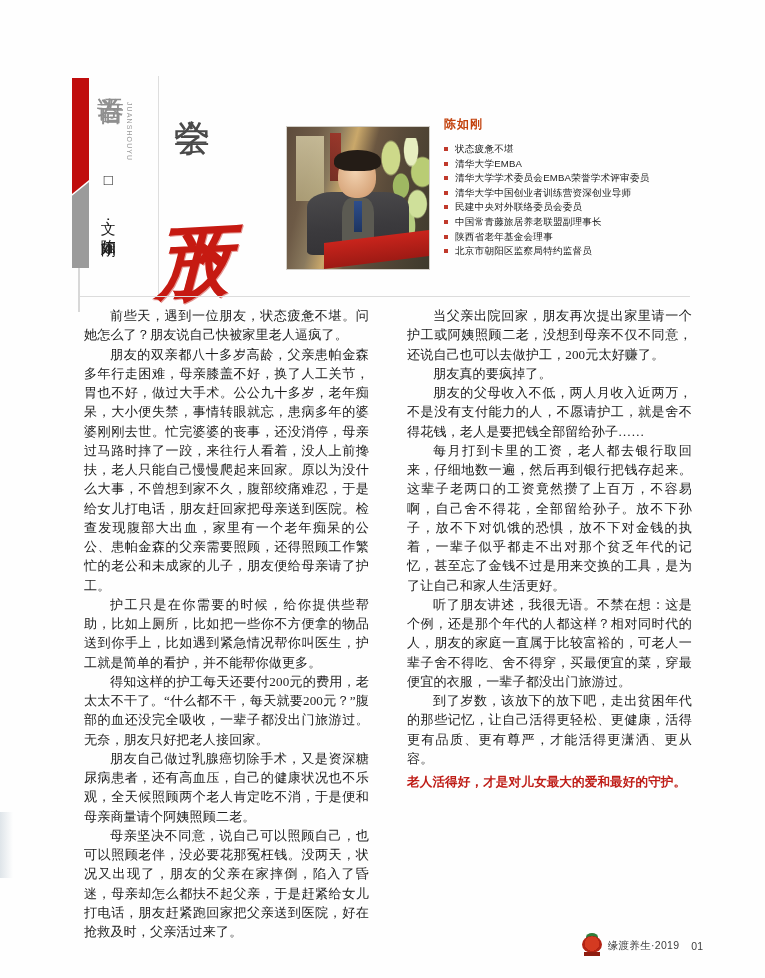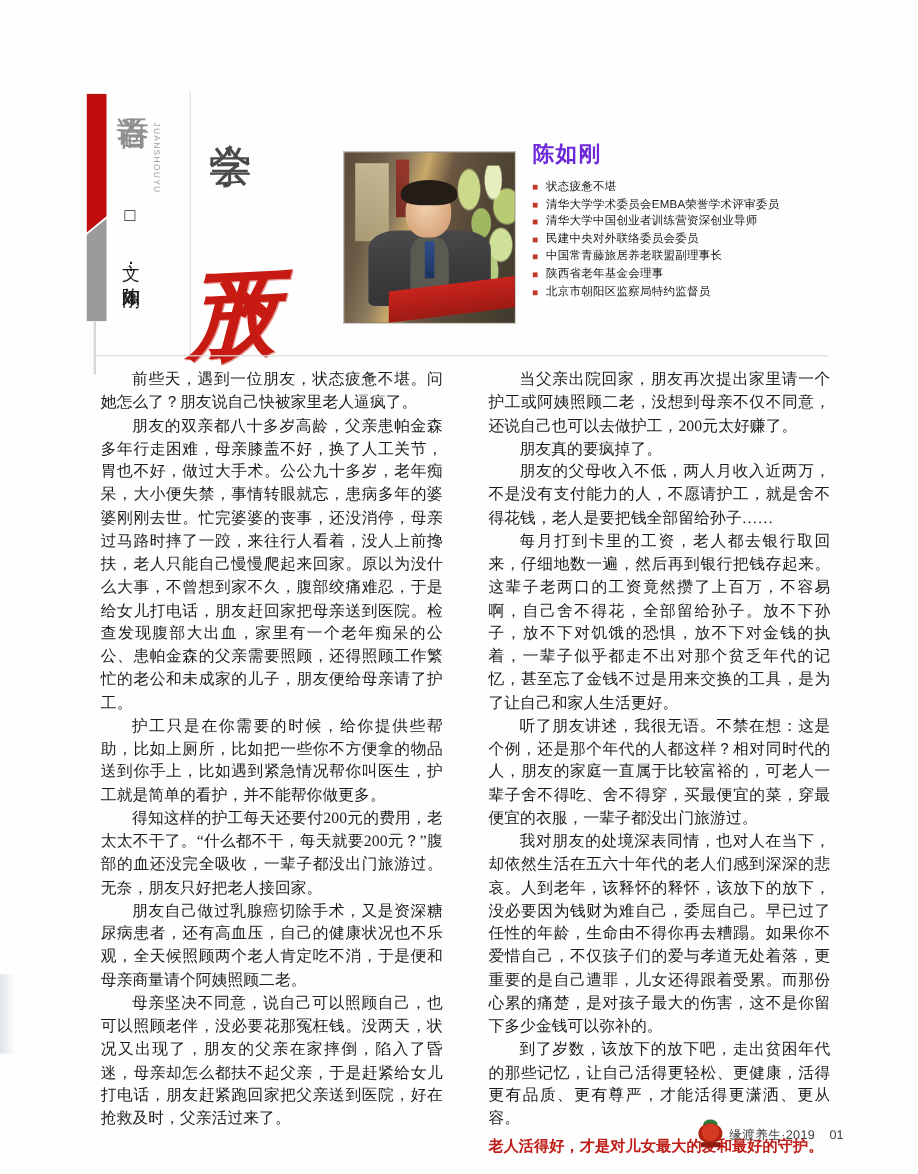--- a/index.html
+++ b/index.html
@@ -230,23 +230,23 @@
 
   
   .bio {
     position: absolute;
     left: 444px;
     top: 116px;
     width: 250px;
   }
   .bio-name {
     font-family: "Liberation Sans", sans-serif;
-    font-size: 18px;
+    font-size: 12px;
     font-weight: 700;
-    color: #6d28d9;
+    color: #c2410c;
     letter-spacing: 1px;
     margin-bottom: 9px;
   }
   .bio-list {
     list-style: none;
     margin: 0;
     padding: 0;
   }
   .bio-item {
     position: relative;
@@ -418,20 +418,24 @@
 
   <div class="bio">
     <div class="bio-name">陈如刚</div>
     <ul class="bio-list">
       <li class="bio-item">
         <span class="bio-bullet"></span>
         <span>状态疲惫不堪</span>
       </li>
       <li class="bio-item">
         <span class="bio-bullet"></span>
+        <span>清华大学EMBA</span>
+      </li>
+      <li class="bio-item">
+        <span class="bio-bullet"></span>
         <span>清华大学学术委员会EMBA荣誉学术评审委员</span>
       </li>
       <li class="bio-item">
         <span class="bio-bullet"></span>
         <span>清华大学中国创业者训练营资深创业导师</span>
       </li>
       <li class="bio-item">
         <span class="bio-bullet"></span>
         <span>民建中央对外联络委员会委员</span>
       </li>
@@ -462,21 +466,20 @@
       <p>朋友自己做过乳腺癌切除手术，又是资深糖尿病患者，还有高血压，自己的健康状况也不乐观，全天候照顾两个老人肯定吃不消，于是便和母亲商量请个阿姨照顾二老。</p>
       <p>母亲坚决不同意，说自己可以照顾自己，也可以照顾老伴，没必要花那冤枉钱。没两天，状况又出现了，朋友的父亲在家摔倒，陷入了昏迷，母亲却怎么都扶不起父亲，于是赶紧给女儿打电话，朋友赶紧跑回家把父亲送到医院，好在抢救及时，父亲活过来了。</p>
     </div>
 
     <div class="col col-right">
       <p>当父亲出院回家，朋友再次提出家里请一个护工或阿姨照顾二老，没想到母亲不仅不同意，还说自己也可以去做护工，200元太好赚了。</p>
       <p>朋友真的要疯掉了。</p>
       <p>朋友的父母收入不低，两人月收入近两万，不是没有支付能力的人，不愿请护工，就是舍不得花钱，老人是要把钱全部留给孙子……</p>
       <p>每月打到卡里的工资，老人都去银行取回来，仔细地数一遍，然后再到银行把钱存起来。这辈子老两口的工资竟然攒了上百万，不容易啊，自己舍不得花，全部留给孙子。放不下孙子，放不下对饥饿的恐惧，放不下对金钱的执着，一辈子似乎都走不出对那个贫乏年代的记忆，甚至忘了金钱不过是用来交换的工具，是为了让自己和家人生活更好。</p>
       <p>听了朋友讲述，我很无语。不禁在想：这是个例，还是那个年代的人都这样？相对同时代的人，朋友的家庭一直属于比较富裕的，可老人一辈子舍不得吃、舍不得穿，买最便宜的菜，穿最便宜的衣服，一辈子都没出门旅游过。</p>
-      <p>我对朋友的处境深表同情，也对人在当下，却依然生活在五六十年代的老人们感到深深的悲哀。人到老年，该释怀的释怀，该放下的放下，没必要因为钱财为难自己，委屈自己。早已过了任性的年龄，生命由不得你再去糟蹋。如果你不爱惜自己，不仅孩子们的爱与孝道无处着落，更重要的是自己遭罪，儿女还得跟着受累。而那份心累的痛楚，是对孩子最大的伤害，这不是你留下多少金钱可以弥补的。</p>
       <p>到了岁数，该放下的放下吧，走出贫困年代的那些记忆，让自己活得更轻松、更健康，活得更有品质、更有尊严，才能活得更潇洒、更从容。</p>
       <p class="closing">老人活得好，才是对儿女最大的爱和最好的守护。</p>
     </div>
   </div>
 
   <div class="footer">
     <div class="f-logo">
       <div class="leaf"></div>
       <div class="ring"></div>
       <div class="base"></div>

